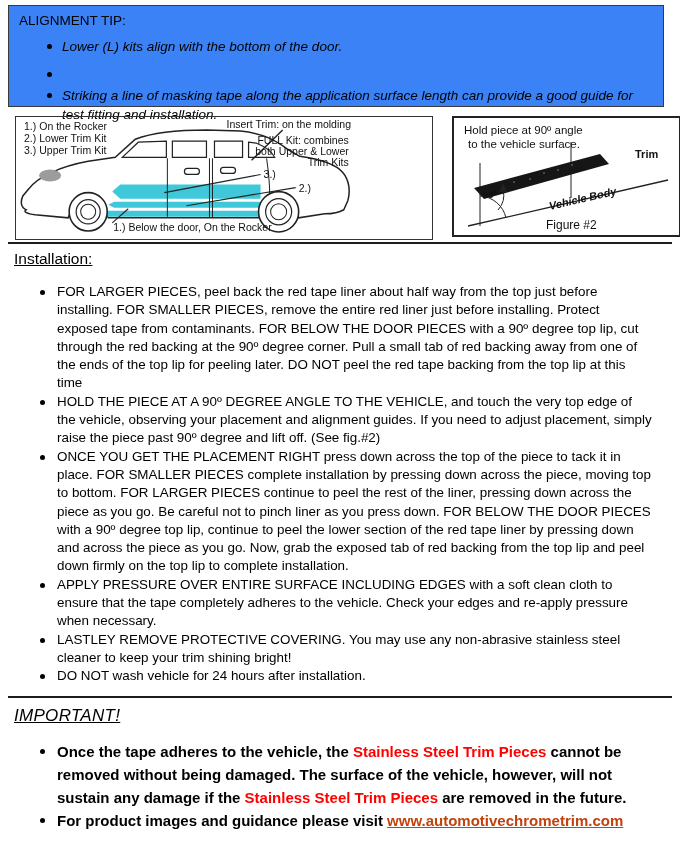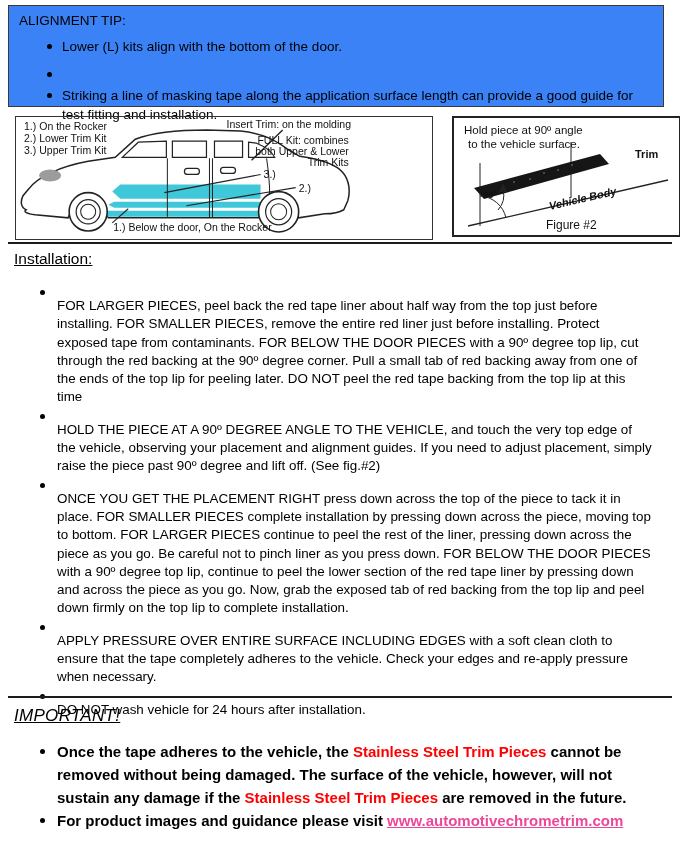--- a/index.html
+++ b/index.html
@@ -7,39 +7,39 @@
     position:relative; width:680px; height:845px; background:#ffffff;
     font-family:"Liberation Sans", sans-serif; color:#000; overflow:hidden;
   }
 
   
   .tip-box {
     position:absolute; left:8px; top:5px; width:656px; height:102px;
     border:1.5px solid #3a3a3a; box-sizing:border-box;
   }
   .tip-title { margin:7px 0 0 10px; font-size:13.5px; }
-  .tip-row { display:flex; margin:9px 0 0 38px; width:600px; font-size:13.5px; line-height:19px; }
+  .tip-row { display:flex; margin:9px 0 0 38px; width:600px; font-size:13.5px; line-height:19px;font-style:italic; }
   .dot { flex:0 0 auto; width:5px; height:5px; border-radius:50%; background:#000; margin:7px 10px 0 0; }
 
   
   .car-box  { position:absolute; left:15px;  top:116px; width:418px; height:124px; border:1.5px solid #333; box-sizing:border-box; }
   .fig2-box { position:absolute; left:443px; top:116px; width:229px; height:121px; border:2px solid #222; box-sizing:border-box;margin-left:9px; }
   .car-box svg, .fig2-box svg { position:absolute; left:0; top:0; width:100%; height:100%; }
 
   .hr { position:absolute; left:8px; width:664px; height:2px; background:#1c1c1c; }
   .hr1 { top:242px; } .hr2 { top:696px; }
 
   .install-heading {
     position:absolute; left:14px; top:250px; font-size:15.5px;
     text-decoration:underline;
   }
   .install-list { position:absolute; left:40px; top:283px; width:616px; }
   .install-row { display:flex; font-size:13.4px; line-height:18.3px; }
   .install-row .dot { margin:7px 12px 0 0; }
-  .install-row .txt { width:596px;margin-top:14px; }
+  .install-row .txt { width:596px; }
 
   .important-heading {
     position:absolute; left:14px; top:706px; font-size:17px;
     font-style:italic; text-decoration:underline; letter-spacing:.3px;
   }
   .important-list { position:absolute; left:40px; top:740px; width:620px; }
   .important-row { display:flex; font-size:15px; line-height:23px; font-weight:bold; }
   .important-row .dot { margin:9px 12px 0 0; }
   .important-row .txt { width:598px; }
   .link { text-decoration:underline; cursor:pointer; }
@@ -168,36 +168,40 @@
     <div class="install-row">
       <span class="dot"></span>
       <span class="txt">ONCE YOU GET THE PLACEMENT RIGHT press down across the top of the piece to tack it in place.  FOR SMALLER PIECES complete installation by pressing down across the piece, moving top to bottom. FOR LARGER PIECES continue to peel the rest of the liner, pressing down across the piece as you go. Be careful not to pinch liner as you press down. FOR BELOW THE DOOR PIECES with a 90º degree top lip, continue to peel the lower section of the red tape liner by pressing down and across the piece as you go. Now, grab the exposed tab of red backing from the top lip and peel down firmly on the top lip to complete installation.</span>
     </div>
     <div class="install-row">
       <span class="dot"></span>
       <span class="txt">APPLY PRESSURE OVER ENTIRE SURFACE INCLUDING EDGES with a soft clean cloth to ensure that the tape completely adheres to the vehicle. Check your edges and re-apply pressure when necessary.</span>
     </div>
     <div class="install-row">
       <span class="dot"></span>
+      <span class="txt">LASTLEY REMOVE PROTECTIVE COVERING. You may use any non-abrasive stainless steel cleaner to keep your trim shining bright!</span>
+    </div>
+    <div class="install-row">
+      <span class="dot"></span>
       <span class="txt">DO NOT wash vehicle for 24 hours after installation.</span>
     </div>
   </div>
 
   <div class="hr hr2"></div>
 
   <div class="important-heading">IMPORTANT!</div>
 
   <div class="important-list">
     <div class="important-row">
       <span class="dot"></span>
       <span class="txt">
         <span>Once the tape adheres to the vehicle, the </span><span style="color: rgb(255, 0, 0);">Stainless Steel Trim Pieces</span><span> cannot be removed without being damaged. The surface of the vehicle, however, will not sustain any damage if the </span><span style="color: rgb(255, 0, 0);">Stainless Steel Trim Pieces</span><span> are removed in the future.</span>
       </span>
     </div>
     <div class="important-row">
       <span class="dot"></span>
       <span class="txt">
-        <span>For product images and guidance please visit </span><a class="link" style="color: #ec4899;">www.automotivechrometrim.com</a>
+        <span>For product images and guidance please visit </span><a class="link" style="color: #c2410c;">www.automotivechrometrim.com</a>
       </span>
     </div>
   </div>
 
 </div>
 
 </body></html>

